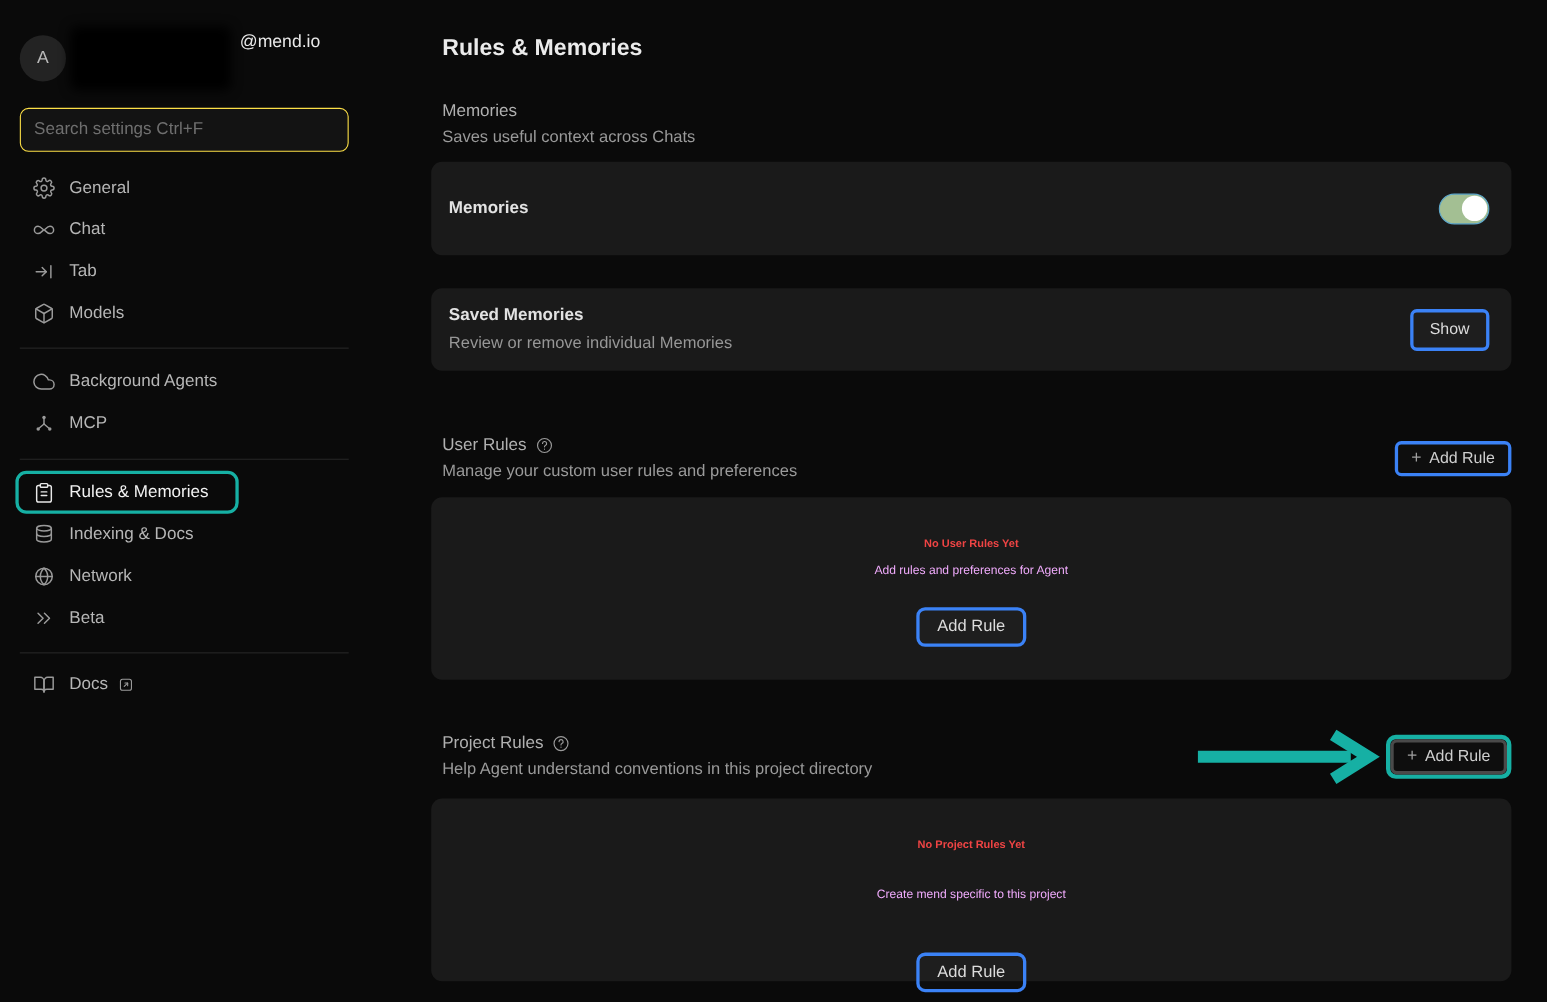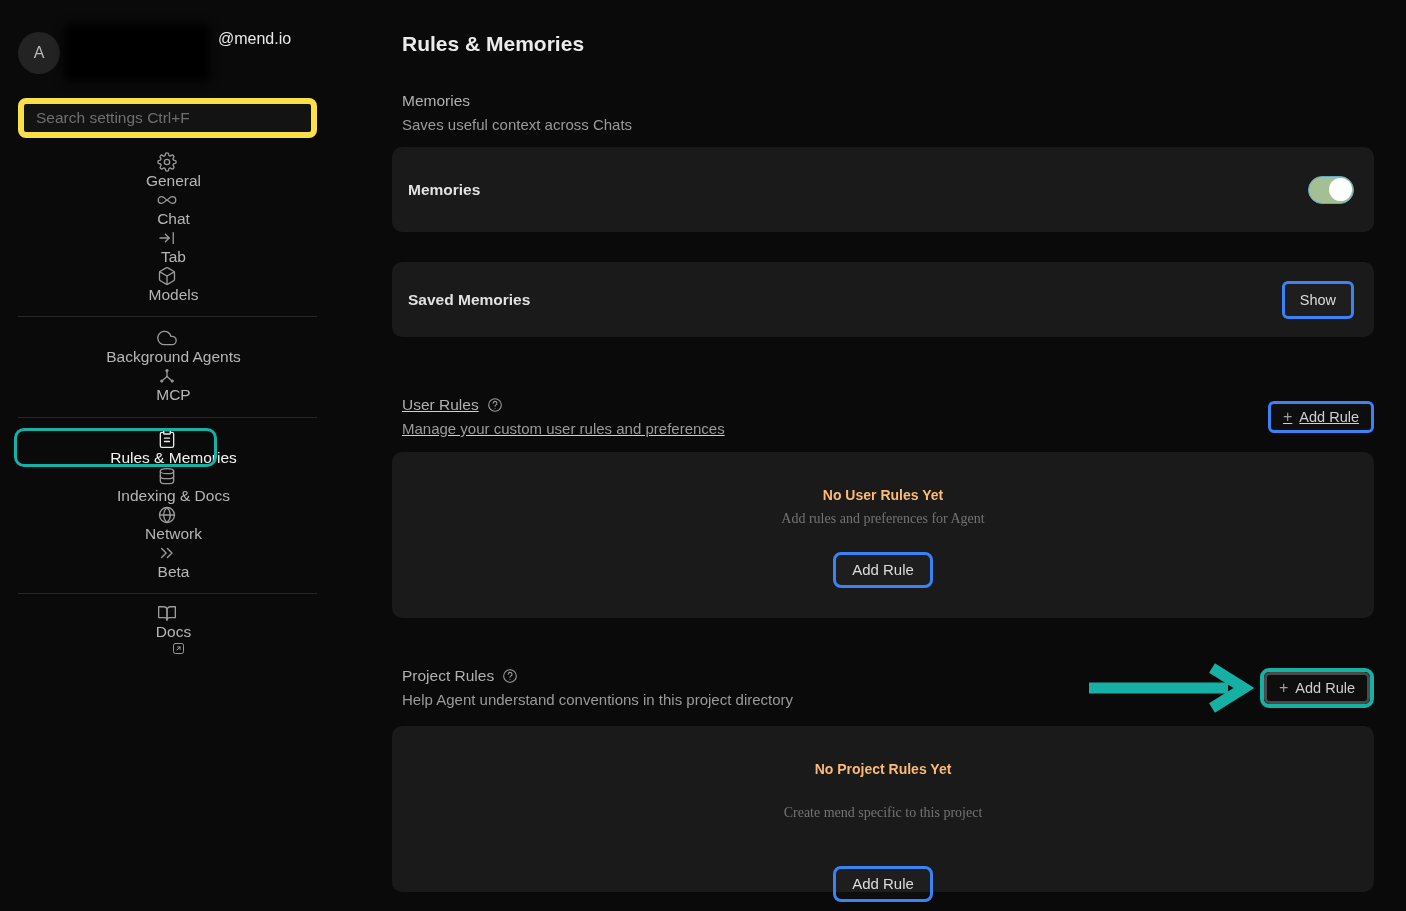--- a/index.html
+++ b/index.html
@@ -10,27 +10,27 @@
     color:#d0d0d0;
   }
   
   .sidebar { position:absolute; left:0; top:0; width:360px; height:100%; }
   .account { position:absolute; left:18px; top:24px; height:58px; display:flex; align-items:center; }
   .avatar { width:42px; height:42px; border-radius:50%; background:#232323; color:#b9b9b9;
             display:flex; align-items:center; justify-content:center; font-size:16px; flex:0 0 auto; }
   .redacted { width:146px; height:58px; margin-left:4px; background:#000; border-radius:6px; filter:blur(5px); flex:0 0 auto; }
   .email { margin-left:8px; align-self:flex-start; margin-top:6px; font-size:16px; color:#eaeaea; white-space:nowrap; }
   .search { position:absolute; left:18px; top:98px; width:299px; height:40px;
-            background:#131313; border:6px solid #fde047; border-radius:8px;
+            background:#131313; border:1px solid #fde047; border-radius:8px;
             color:#84cc16; font-size:15.5px; padding:0 12px; outline:none; font-family:inherit; }
   .search::placeholder { color:#6f6f6f; }
   .nav-group { position:absolute; left:18px; width:299px; }
   .divider { position:absolute; left:18px; width:299px; height:1px; background:#262626; }
   .nav-item { height:38px; display:flex; align-items:center; padding-left:12px; color:#b6b6b6;
-              font-size:15.5px; cursor:pointer; border-radius:6px;flex-direction:column; }
+              font-size:15.5px; cursor:pointer; border-radius:6px; }
   .nav-item .ico { width:20px; height:20px; color:#9a9a9a; display:flex; margin-right:13px; flex:0 0 auto; }
   .nav-item .ico svg { width:20px; height:20px; }
   .nav-item.active { color:#f2f2f2; }
   .nav-item.active .ico { color:#e8e8e8; }
   .nav-item .ext { width:15px; height:15px; color:#9a9a9a; display:flex; margin-left:9px; }
   .nav-item .ext svg { width:15px; height:15px; }
   .active-box { position:absolute; left:14px; top:428px; width:203px; height:39px;
                 border:3.5px solid var(--teal); border-radius:10px; pointer-events:none; }
   
   .main { position:absolute; left:392px; top:0; width:982px; }
@@ -48,27 +48,27 @@
   .saved-card { height:75px; margin-top:30px; }
   .toggle { width:46px; height:28px; border-radius:15px; background:var(--toggle-fill);
             border:1.5px solid var(--toggle-border); position:relative; cursor:pointer; flex:0 0 auto; }
   .knob { position:absolute; right:1px; top:1px; width:23px; height:23px; border-radius:50%; background:#fff; }
   .btn { background:rgba(255,255,255,0.02); border:3px solid #3b82f6; border-radius:6px;
          color:#dcdcdc; font-size:14.5px; font-family:inherit; cursor:pointer; line-height:18px; }
   .show-btn { padding:7px 15px; }
   .add-outline { display:flex; align-items:center; gap:7px; padding:4px 12px; color:#cfcfcf; }
   .add-outline .plus { color:#9f9f9f; font-size:16px; line-height:16px; }
   .section-row { display:flex; justify-content:space-between; align-items:center; }
-  .row-user { margin-top:56px;text-decoration:underline; }
+  .row-user { margin-top:56px; }
   .row-project { margin-top:46px; }
   .empty-card { height:166px; display:flex; flex-direction:column; align-items:center; padding-top:31px; }
   .user-empty { margin-top:11px; }
   .project-empty { margin-top:14px;gap:20px; }
-  .empty-title { color:#fdba74; font-size:14px; font-weight:700; line-height:24px; }
-  .empty-desc { color:#737373; font-size:14px; line-height:24px;font-family:Liberation Serif, serif; }
+  .empty-title { color:#ef4444; font-size:10px; font-weight:700; line-height:24px; }
+  .empty-desc { color:#f0abfc; font-size:11px; line-height:24px; }
   .empty-btn { margin-top:21px; padding:6px 16px; border-radius:8px; font-size:15px; }
   
   :root { --teal:#16b0a4; --toggle-fill:#a3bf93; --toggle-border:#5fa9cc; }
   .anno-box { border:4px solid var(--teal); border-radius:9px; display:flex; }
   .anno-arrow { position:absolute; left:1085px; top:662px; pointer-events:none; }
 </style>
 </head>
 <body>
 
 <aside class="sidebar">
@@ -227,20 +227,21 @@
       <div class="card-title">Memories</div>
     </div>
     <div class="toggle" role="switch" aria-checked="true">
       <div class="knob"></div>
     </div>
   </div>
 
   <div class="card rowcard saved-card">
     <div>
       <div class="card-title">Saved Memories</div>
+      <div class="card-desc">Review or remove individual Memories</div>
     </div>
     <button class="btn show-btn">Show</button>
   </div>
 
   <div class="section-row row-user">
     <div class="section-head">
       <div class="sh-label-row">
         <span>User Rules</span>
         <span class="help">
             <svg viewBox="0 0 24 24" fill="none" stroke="currentColor" stroke-width="1.6" stroke-linecap="round" stroke-linejoin="round">

